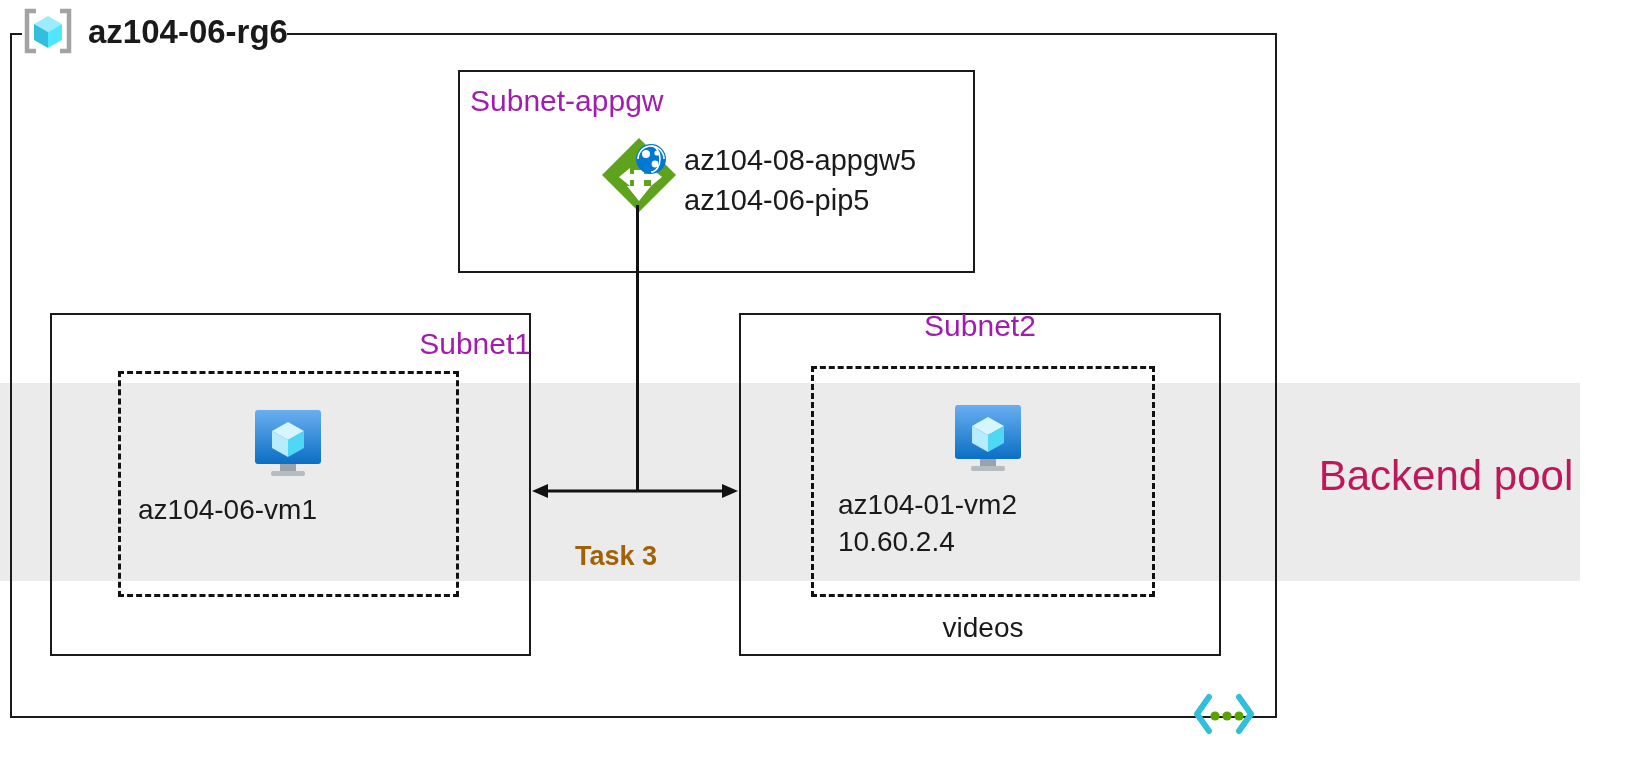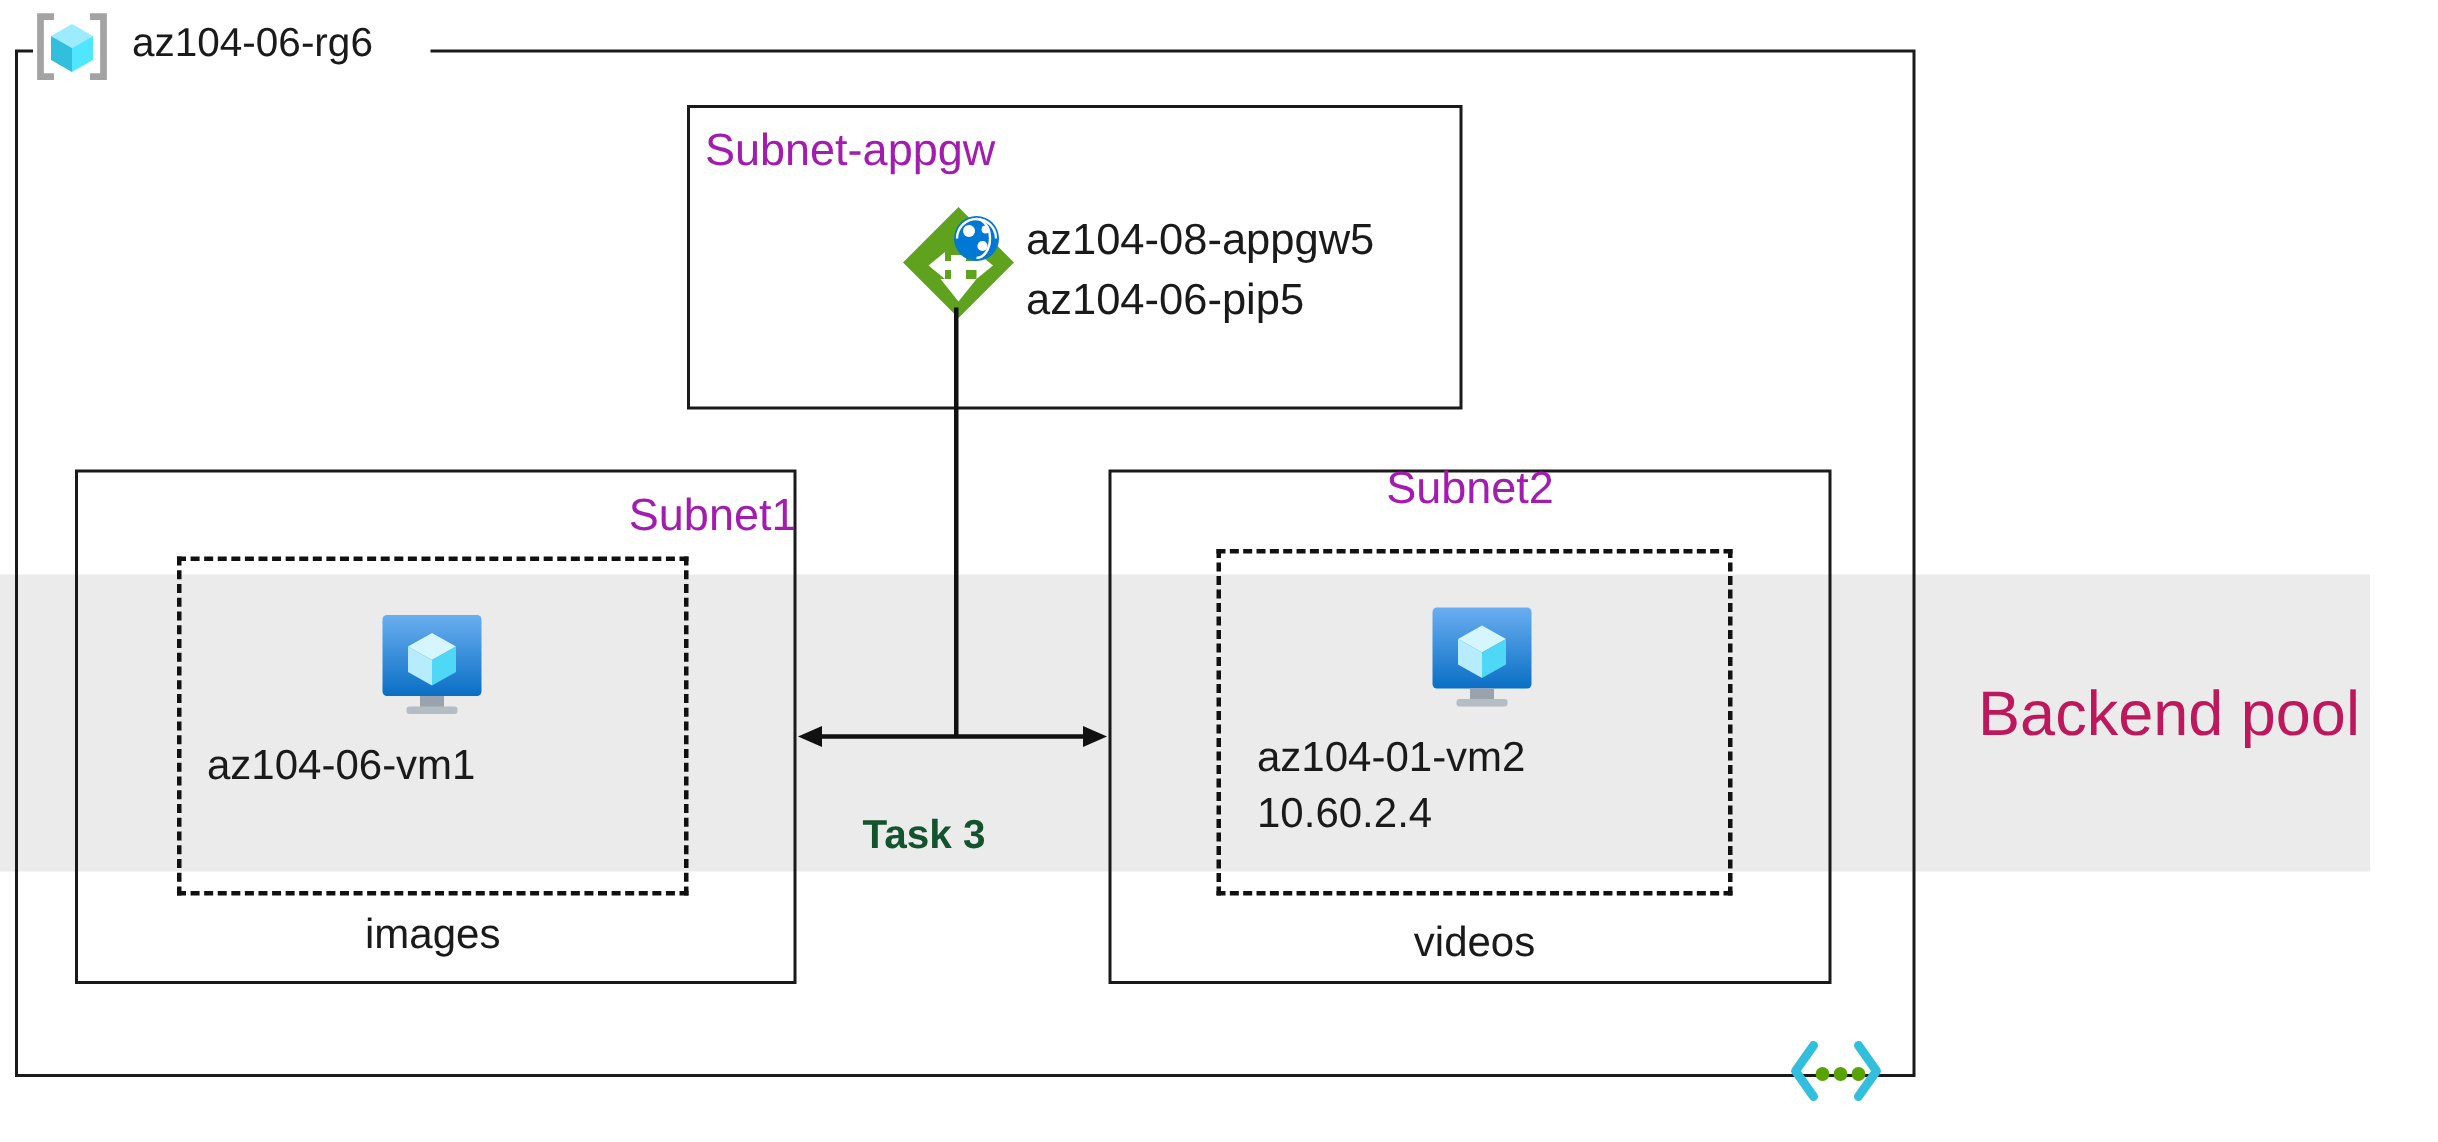--- a/index.html
+++ b/index.html
@@ -26,21 +26,21 @@
   .rg-frame{
     left:10px;top:33px;width:1267px;height:685px;
     border:2.5px solid #1a1a1a;box-sizing:border-box;
     background:transparent;
   }
   
   .rg-title-mask{
     left:22px;top:20px;width:265px;height:28px;background:#ffffff;
   }
   .rg-title{
-    left:88px;top:13px;font-size:27px;color:#1a1a1a;white-space:nowrap;
+    left:88px;top:13px;font-size:33px;color:#1a1a1a;white-space:nowrap;font-weight:bold;
   }
   .rg-icon{left:22px;top:8px;width:52px;height:46px;}
 
   
   .subnet-box{
     border:2.5px solid #1a1a1a;box-sizing:border-box;background:transparent;
   }
   .appgw-box{left:458px;top:70px;width:517px;height:203px;}
   .subnet1-box{left:50px;top:313px;width:481px;height:343px;}
   .subnet2-box{left:739px;top:313px;width:482px;height:343px;}
@@ -76,21 +76,21 @@
     white-space:nowrap;
   }
   .appgw-icon{left:600px;top:136px;width:78px;height:78px;}
 
   
   .vline{
     left:636px;top:205px;width:3px;height:286px;background:#111111;
   }
   .task-label{
     left:575px;top:541px;font-size:27px;font-weight:bold;
-    color:#14532d;white-space:nowrap;
+    color:#a16207;white-space:nowrap;
   }
 
   
   .code-glyph{left:1193px;top:694px;width:62px;height:40px;}
 
   svg{display:block;overflow:visible;}
 </style>
 </head>
 <body>
 
@@ -163,21 +163,20 @@
         <path d="M41 17 L57 26 L41 35 L25 26 Z" fill="#d6f6ff"></path>
         <path d="M25 26 L41 35 L41 52 L25 43 Z" fill="#b6ecfb"></path>
         <path d="M57 26 L41 35 L41 52 L57 43 Z" fill="#4fd8f5"></path>
       </svg>
     </div>
     <div class="vm-lines">
       <div>az104-06-vm1</div>
     </div>
   </div>
 
-  <div class="abs subnet-foot foot1">images</div>
 
   <div class="abs subnet-box subnet2-box"></div>
   <div class="abs subnet-title subnet2-title">Subnet2</div>
   <div class="abs dashed-box dashed2"></div>
 
   <div class="abs vm-wrap vm2-wrap">
     <div>
       <svg width="82" height="78" viewBox="0 0 82 78" style="margin:0 auto;">
         <defs>
           <linearGradient id="scr2" x1="0" y1="0" x2="0" y2="1">

